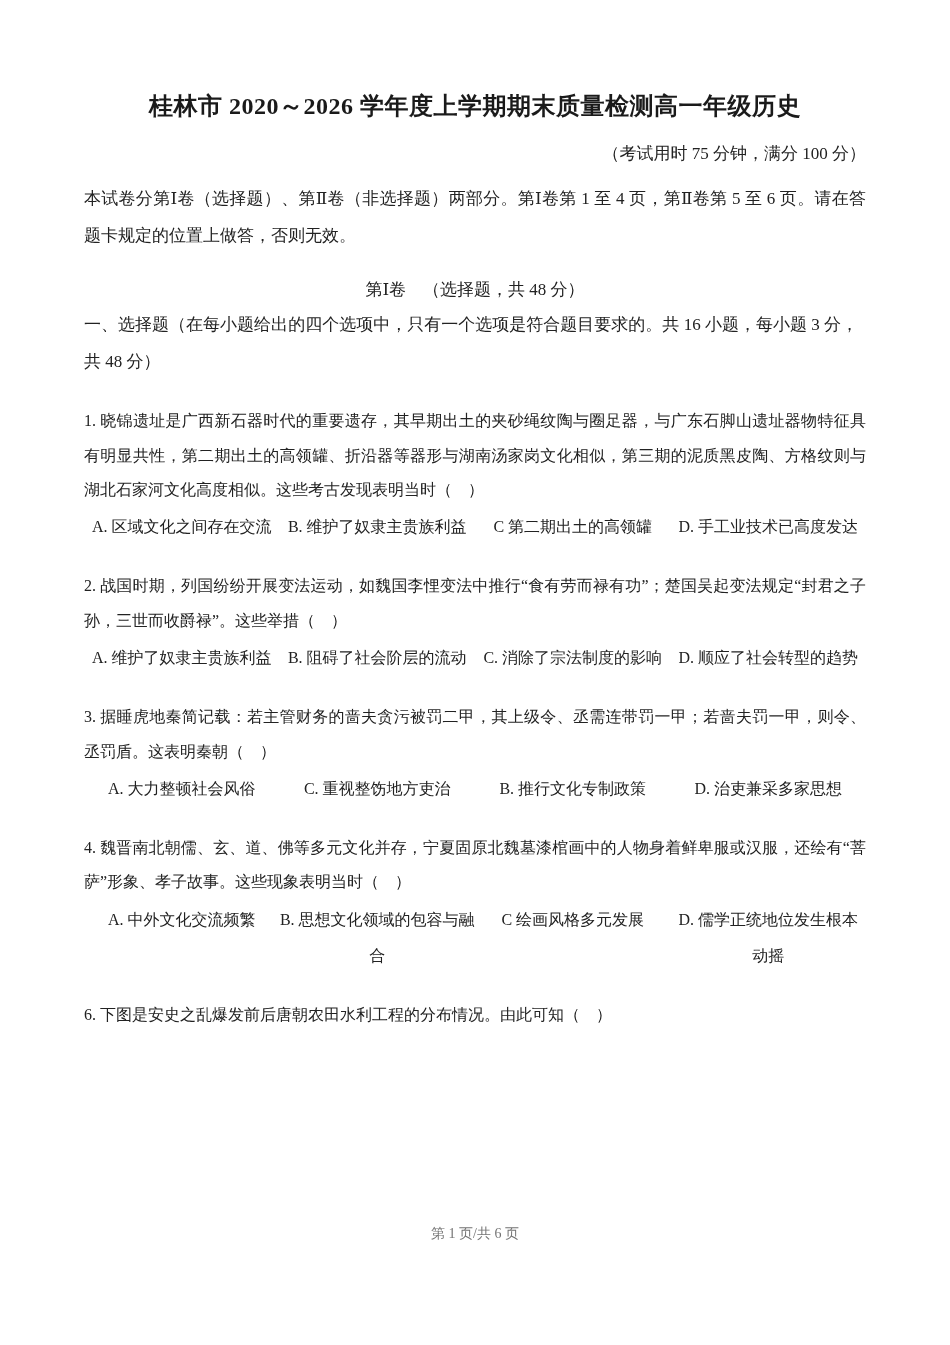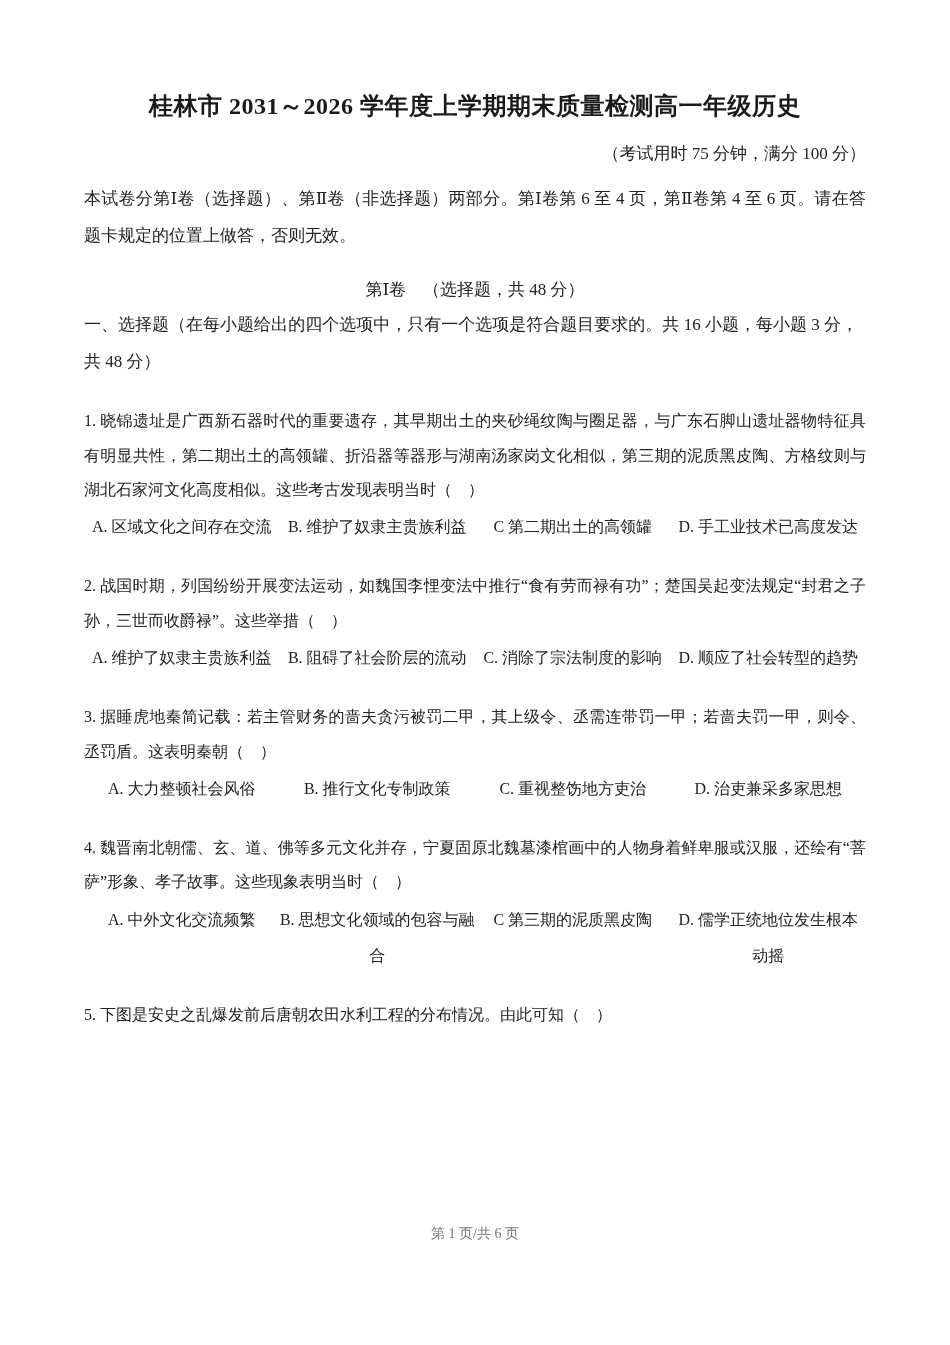--- a/index.html
+++ b/index.html
@@ -68,25 +68,25 @@
     text-align: center;
     font-size: 14px;
     color: #737373;
   }
 </style>
 </head>
 <body>
 
 <div class="page">
 
-  <h1 class="title">桂林市 2031～2026 学年度上学期期末质量检测高一年级历史</h1>
+  <h1 class="title">桂林市 2020～2026 学年度上学期期末质量检测高一年级历史</h1>
 
   <div class="subtitle">（考试用时 75 分钟，满分 100 分）</div>
 
-  <p class="intro">本试卷分第Ⅰ卷（选择题）、第Ⅱ卷（非选择题）两部分。第Ⅰ卷第 6 至 4 页，第Ⅱ卷第 4 至 6 页。请在答题卡规定的位置上做答，否则无效。</p>
+  <p class="intro">本试卷分第Ⅰ卷（选择题）、第Ⅱ卷（非选择题）两部分。第Ⅰ卷第 1 至 4 页，第Ⅱ卷第 5 至 6 页。请在答题卡规定的位置上做答，否则无效。</p>
 
   <div class="part-header">第Ⅰ卷　（选择题，共 48 分）</div>
 
   <p class="section-header">一、选择题（在每小题给出的四个选项中，只有一个选项是符合题目要求的。共 16 小题，每小题 3 分，共 48 分）</p>
 
   <div class="question">
     <p class="stem">1. 晓锦遗址是广西新石器时代的重要遗存，其早期出土的夹砂绳纹陶与圈足器，与广东石脚山遗址器物特征具有明显共性，第二期出土的高领罐、折沿器等器形与湖南汤家岗文化相似，第三期的泥质黑皮陶、方格纹则与湖北石家河文化高度相似。这些考古发现表明当时（　）</p>
     <div class="options">
       <span class="opt">A. 区域文化之间存在交流</span>
       <span class="opt">B. 维护了奴隶主贵族利益</span>
@@ -102,35 +102,35 @@
       <span class="opt">B. 阻碍了社会阶层的流动</span>
       <span class="opt">C. 消除了宗法制度的影响</span>
       <span class="opt">D. 顺应了社会转型的趋势</span>
     </div>
   </div>
 
   <div class="question">
     <p class="stem">3. 据睡虎地秦简记载：若主管财务的啬夫贪污被罚二甲，其上级令、丞需连带罚一甲；若啬夫罚一甲，则令、丞罚盾。这表明秦朝（　）</p>
     <div class="options">
       <span class="opt">A. 大力整顿社会风俗</span>
+      <span class="opt">C. 重视整饬地方吏治</span>
       <span class="opt">B. 推行文化专制政策</span>
-      <span class="opt">C. 重视整饬地方吏治</span>
       <span class="opt">D. 治吏兼采多家思想</span>
     </div>
   </div>
 
   <div class="question">
     <p class="stem">4. 魏晋南北朝儒、玄、道、佛等多元文化并存，宁夏固原北魏墓漆棺画中的人物身着鲜卑服或汉服，还绘有“菩萨”形象、孝子故事。这些现象表明当时（　）</p>
     <div class="options">
       <span class="opt">A. 中外文化交流频繁</span>
       <span class="opt">B. 思想文化领域的包容与融合</span>
-      <span class="opt">C  第三期的泥质黑皮陶</span>
+      <span class="opt">C  绘画风格多元发展</span>
       <span class="opt">D. 儒学正统地位发生根本动摇</span>
     </div>
   </div>
 
   <div class="question">
-    <p class="stem">5. 下图是安史之乱爆发前后唐朝农田水利工程的分布情况。由此可知（　）</p>
+    <p class="stem">6. 下图是安史之乱爆发前后唐朝农田水利工程的分布情况。由此可知（　）</p>
   </div>
 
 </div>
 
 <div class="footer">第 1 页/共 6 页</div>
 
 </body></html>

